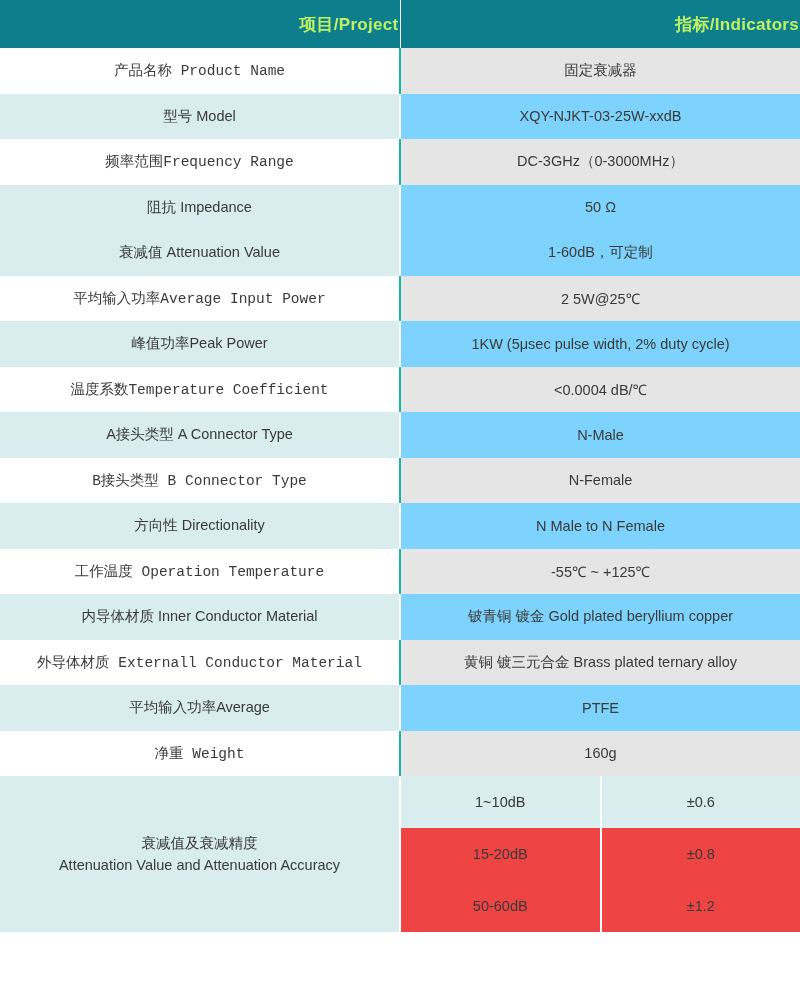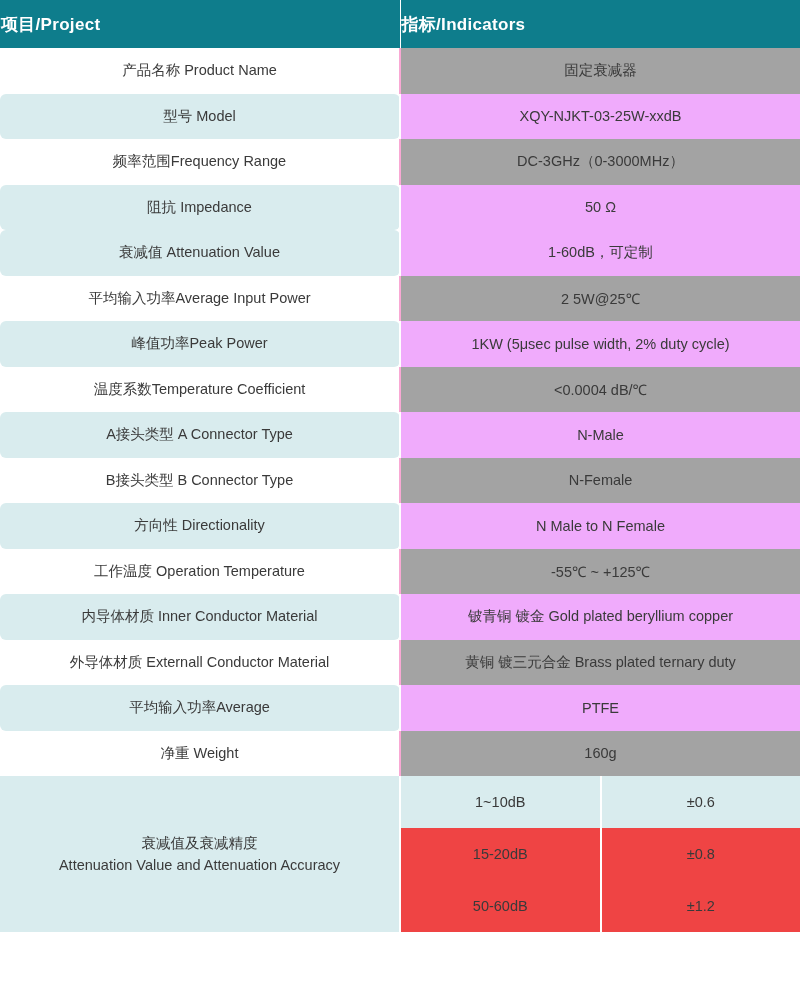--- a/index.html
+++ b/index.html
@@ -16,49 +16,49 @@
   table.spec {
     width: 800px;
     border-collapse: collapse;
     table-layout: fixed;
   }
   table.spec col.c1 { width: 400px; }
   table.spec col.c2 { width: 400px; }
 
   thead th {
     background: #0e7d8c;
-    color: #ffffff;
+    color: #bef264;
     font-size: 17px;
     font-weight: bold;
     height: 46px;
-    text-align: left;
+    text-align: right;
     vertical-align: middle;
     border-right: 1px solid #ffffff;
     letter-spacing: 0.3px;
   }
   thead th:last-child { border-right: none; }
 
   tbody td {
     text-align: center;
     vertical-align: middle;
     font-size: 14.5px;
     color: #3a3a3a;
     height: 45.5px;
     padding: 2px 6px;
     box-sizing: border-box;
   }
-  tbody tr.odd td { background: #a3a3a3; }
-  tbody tr.even td { background: #f0abfc; }
+  tbody tr.odd td { background: #e5e5e5; }
+  tbody tr.even td { background: #7dd3fc; }
 
   tbody tr.odd td.left { background: #ffffff; }
-  tbody tr.even td.left { background: #d9ecee; border-radius: 6px; }
+  tbody tr.even td.left { background: #d9ecee; }
 
   
   tbody tr.even td.left { border-right: 2px solid #ffffff; }
-  tbody tr.odd td.left { border-right: 2px solid #f9a8d4; }
+  tbody tr.odd td.left { border-right: 2px solid #14b8a6; font-family: Liberation Mono, monospace; }
 
   
   td.acc-label {
     background: #d9ecee;
     font-size: 14.5px;
     line-height: 1.55;
     border-right: 2px solid #ffffff;
   }
   table.inner {
     width: 100%;
@@ -140,21 +140,21 @@
     <tr class="odd">
       <td class="left">工作温度 Operation Temperature</td>
       <td>-55℃ ~ +125℃</td>
     </tr>
     <tr class="even">
       <td class="left">内导体材质 Inner Conductor Material</td>
       <td>铍青铜 镀金 Gold plated beryllium copper</td>
     </tr>
     <tr class="odd">
       <td class="left">外导体材质 Externall Conductor Material</td>
-      <td>黄铜 镀三元合金 Brass plated ternary duty</td>
+      <td>黄铜 镀三元合金 Brass plated ternary alloy</td>
     </tr>
     <tr class="even">
       <td class="left">平均输入功率Average</td>
       <td>PTFE</td>
     </tr>
     <tr class="odd">
       <td class="left">净重 Weight</td>
       <td>160g</td>
     </tr>
 

